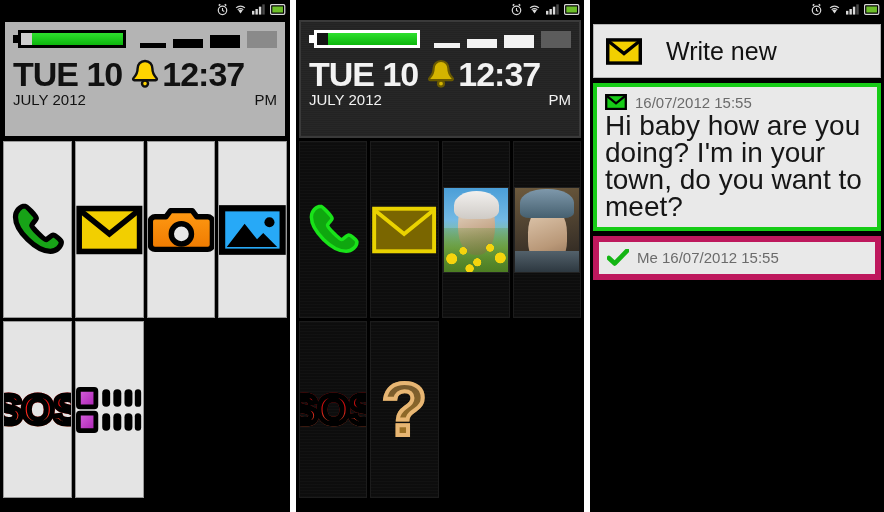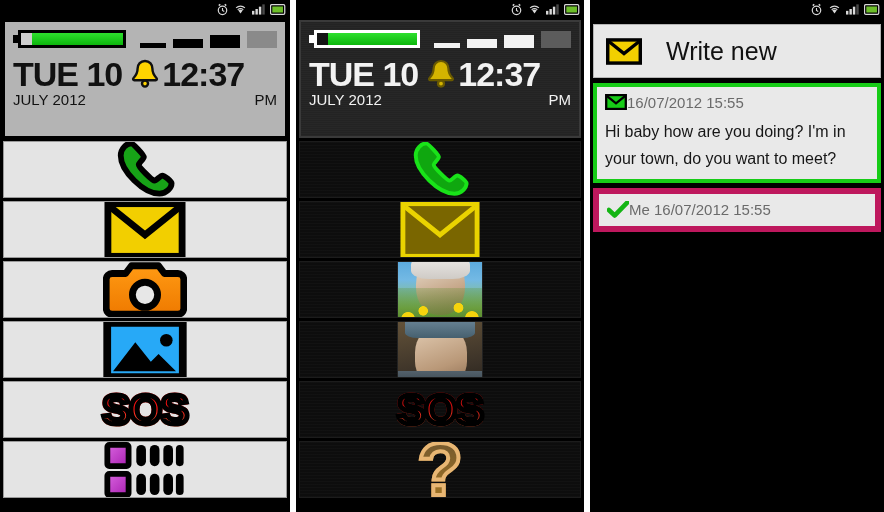--- a/index.html
+++ b/index.html
@@ -48,21 +48,21 @@
   .daynum{ font-size:34px; font-weight:bold; letter-spacing:-1px; line-height:36px; }
   .bell{ margin:0 2px 0 8px; position:relative; top:4px; }
   .time{ font-size:34px; font-weight:bold; letter-spacing:-1px; line-height:36px; }
   .botrow{ display:flex; align-items:baseline; justify-content:space-between; margin-top:-1px;gap:13px; }
   .monthyear{ font-size:15px; letter-spacing:0px; }
   .ampm{ font-size:15px; }
   .clock.light .daynum,.clock.light .time,.clock.light .monthyear,.clock.light .ampm{ color:#111; }
   .clock.dark  .daynum,.clock.dark .time,.clock.dark .monthyear,.clock.dark .ampm{ color:#f2f2f2; }
 
   
-  .grid{ display:grid; grid-template-columns:1fr; grid-auto-rows:1fr;
+  .grid{ display:grid; grid-template-columns:1fr 1fr 1fr 1fr; grid-auto-rows:1fr;
          gap:3px; padding:3px; height:363px; }
   .tile{ display:flex; align-items:center; justify-content:center; position:relative; overflow:hidden; }
   .tile.light{ background:#e4e4e4; border:1px solid #9a9a9a; }
   .tile.dark{ background:#0d0d0d; border:1px solid #1c1c1c;
     background-image:repeating-linear-gradient(0deg,rgba(255,255,255,.018) 0 1px,transparent 1px 3px); }
 
   .sos{ font-size:42px; font-weight:bold; letter-spacing:-1px;
         -webkit-text-stroke:5px #000; paint-order:stroke fill;
         background:linear-gradient(180deg,#ff1212 45%,#ff8a4a 100%);
         -webkit-background-clip:text; background-clip:text; color:transparent; }
@@ -106,22 +106,22 @@
       display:flex; align-items:center; gap:10px; padding:0 8px;
       background-image:repeating-linear-gradient(0deg,rgba(255,255,255,.02) 0 1px,transparent 1px 3px); }
   .contactname{ color:#fff; font-size:27px; }
   .writenew{ margin-top:3px; background:#e8e8e8; border:1px solid #b5b5b5; height:54px;
       display:flex; align-items:center; gap:24px; padding:0 12px; }
   .writenew .lbl{ color:#111; font-size:25px; }
 
   .msg{ margin-top:5px; background:#e9e9e9; padding:5px 8px 7px 8px; }
   .msg.inbound{ border:4px solid #17cc17; }
   .msg.outbound{ border:6px solid #be185d; }
-  .msgmeta{ display:flex; align-items:center; color:#6b6b6b; font-size:15px; height:20px; }
-  .msgbody{ color:#161616; font-size:16px; line-height:27px; margin-top:6px; }
+  .msgmeta{ display:flex; align-items:center; gap:8px; color:#6b6b6b; font-size:15px; height:20px; }
+  .msgbody{ color:#161616; font-size:28px; line-height:27px; margin-top:0; }
 </style>
 </head>
 <body>
 
 <div class="stage">
 
   <div class="panel p1">
 
     <div class="statusbar">
       <svg class="sb-ico" width="13" height="13" viewBox="0 0 16 16">

